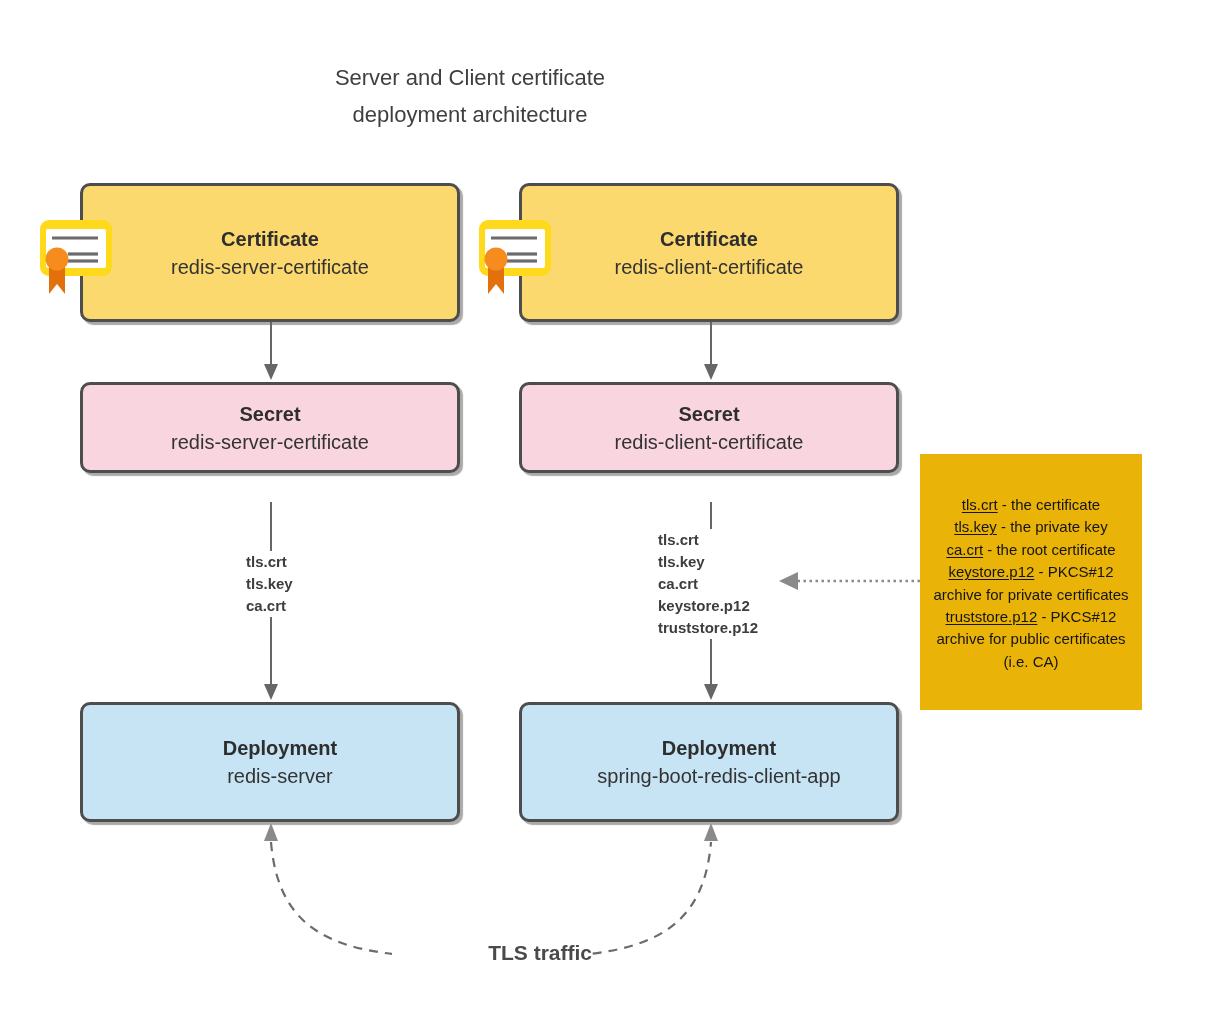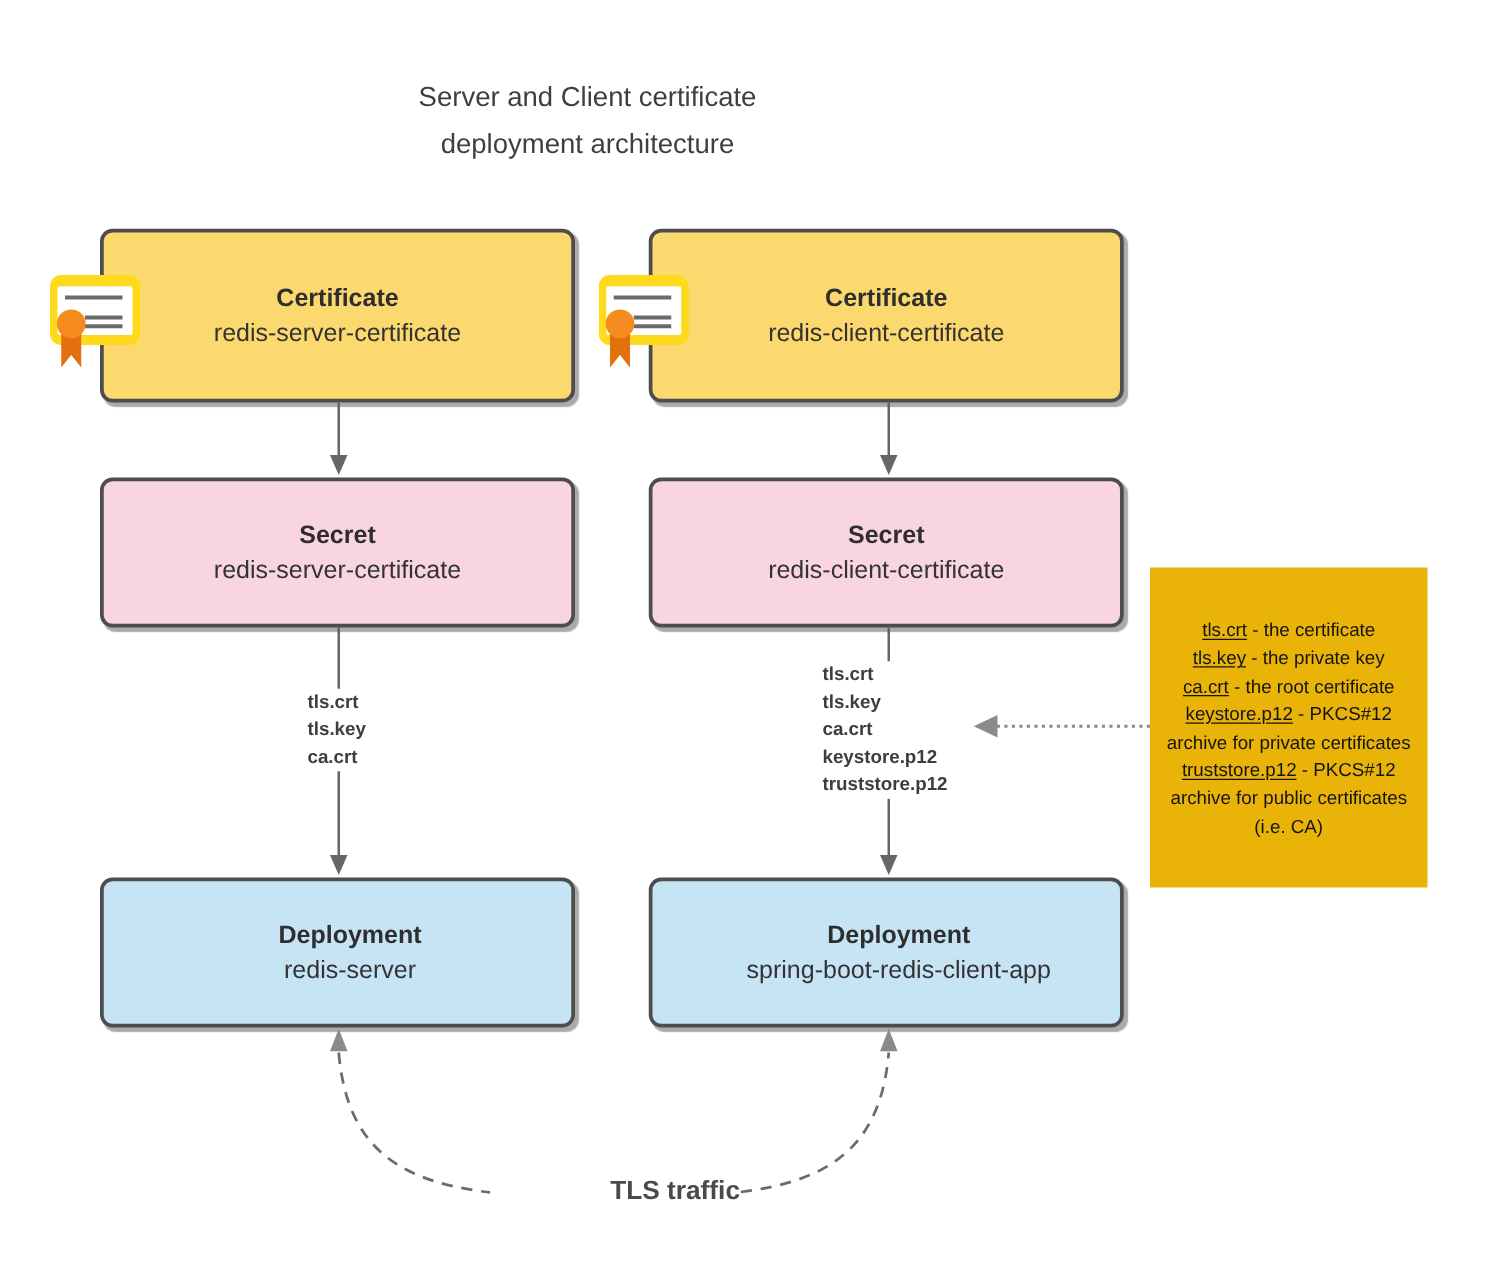--- a/index.html
+++ b/index.html
@@ -13,21 +13,21 @@
        box-shadow:3px 3px 1px rgba(85,85,85,0.5);
        display:flex;flex-direction:column;align-items:center;justify-content:center;
        font-size:20px;color:#2e2e2e;text-align:center;box-sizing:border-box;}
   .box .type{font-weight:700;line-height:28px;}
   .box .name{font-weight:400;line-height:28px;color:#333;}
   .fill-yellow{background:#FBD96E;align-items:center;}
   .fill-pink{background:#F9D5E0;}
   .fill-blue{background:#C7E4F4;}
 
   .cert-box{width:380px;height:139px;top:183px;}
-  .secret-box{width:380px;height:120px;top:382px;}
+  .secret-box{width:380px;height:91px;top:382px;}
   .deploy-box{width:380px;height:120px;top:702px;padding-left:20px;}
   .col-left{left:80px;}
   .col-right{left:519px;}
 
   .cert-icon{position:absolute;width:72px;height:78px;z-index:3;}
 
   svg.connectors{position:absolute;left:0;top:0;width:1208px;height:1012px;z-index:1;
                  pointer-events:none;}
 
   .edge-label{position:absolute;z-index:2;background:#ffffff;

